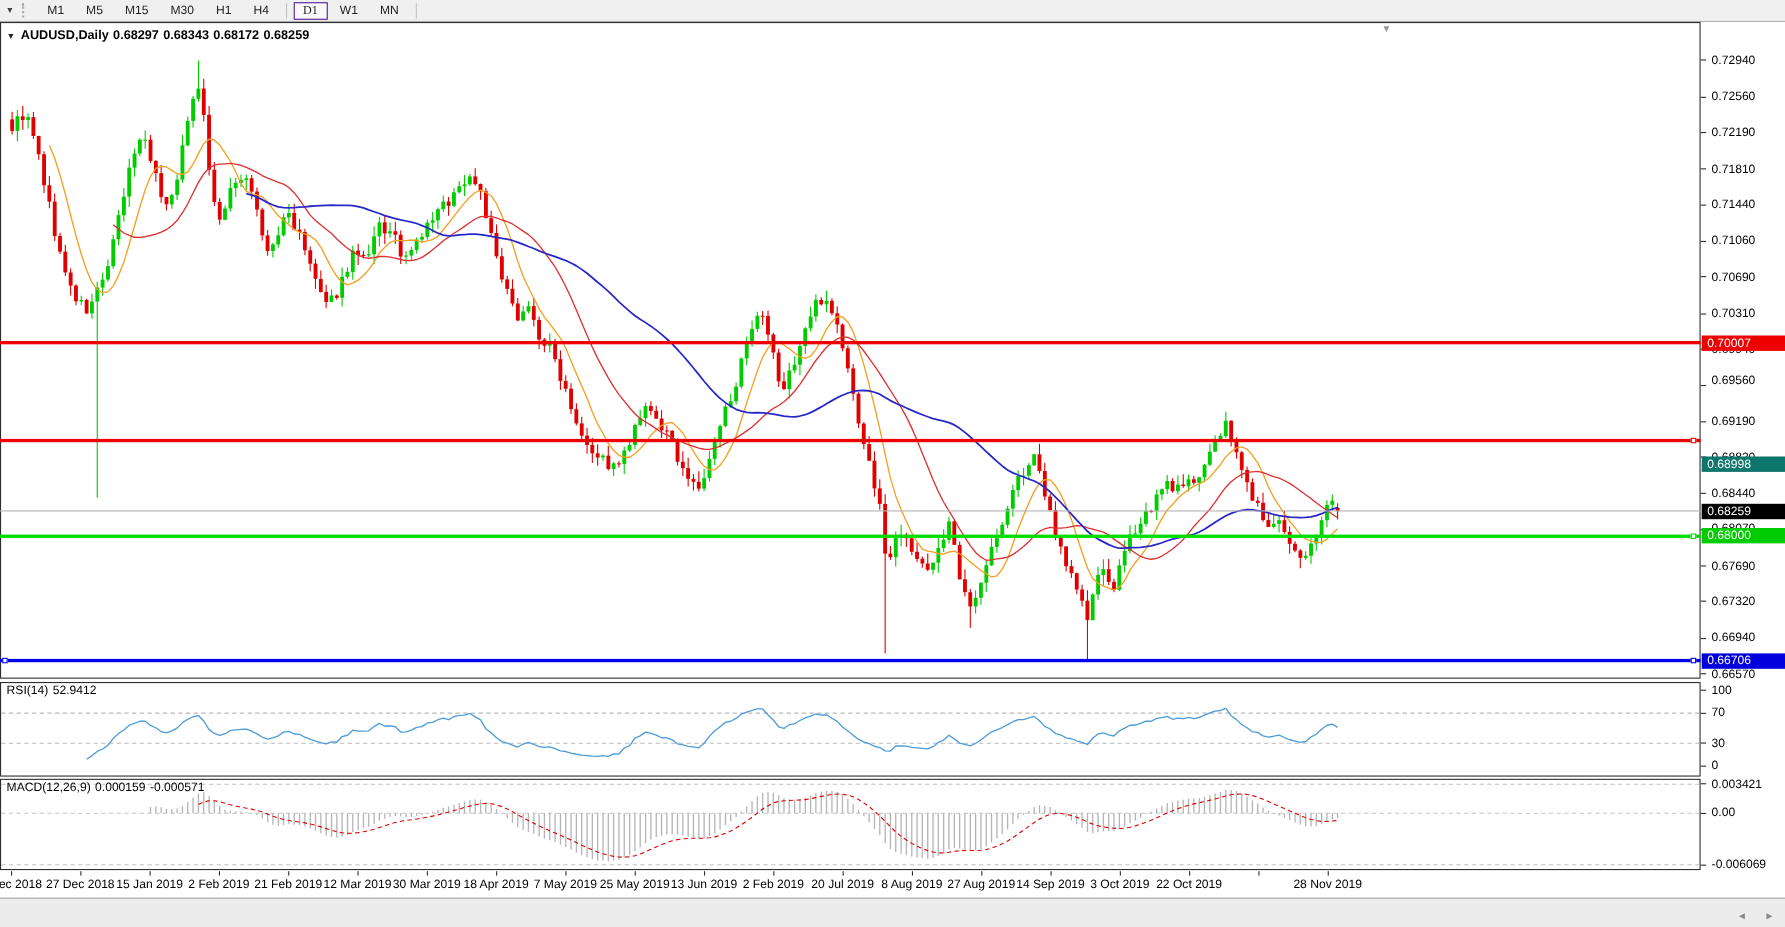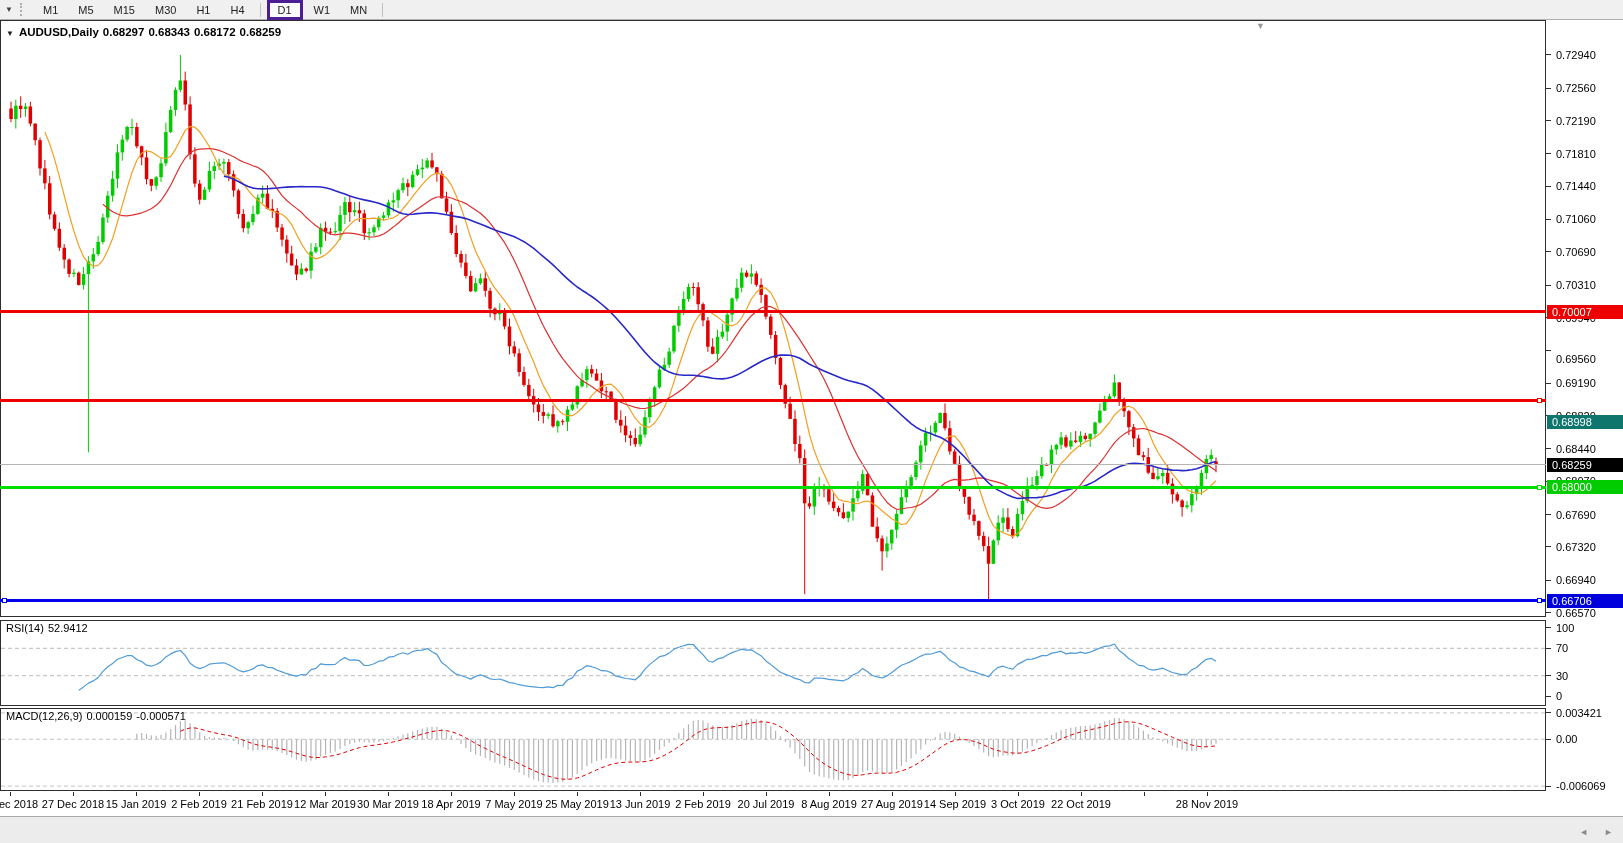--- a/index.html
+++ b/index.html
@@ -4,21 +4,21 @@
 <style>
   html,body{margin:0;padding:0;}
   body{width:1623px;height:843px;position:relative;background:#ffffff;overflow:hidden;
        font-family:"Liberation Sans",sans-serif;-webkit-font-smoothing:none;}
   
   .toolbar{position:absolute;left:0;top:0;width:1623px;height:19px;background:#f0f0f0;
            border-bottom:1px solid #b0b0b0;display:flex;align-items:center;z-index:30;}
   .tb-drop{width:18px;text-align:center;font-size:8px;color:#444;cursor:pointer;}
   .tb-grip{width:5px;height:13px;border-left:2px dotted #adadad;margin:0 6px 0 2px;}
   .tb-btn{font-size:11px;color:#222;padding:1px 8px;margin:0 1px;border:1px solid transparent;cursor:pointer;}
-  .tb-btn.active{background:#fafafa;border:3px solid #4c1d95;}
+  .tb-btn.active{background:#fafafa;border:1px solid #4c1d95;font-family:Liberation Serif, serif;}
   .tb-sep{width:1px;height:14px;background:#c2c2c2;margin:0 5px;}
   
   .panel{position:absolute;left:0;background:#fff;border:1px solid #2e2e2e;}
   #panel-main{top:20px;width:1544px;height:595px;}
   #panel-rsi{top:620px;width:1544px;height:84px;}
   #panel-macd{top:708px;width:1544px;height:81px;}
   .panel svg{display:block;}
   
   .chart-title{position:absolute;left:6px;top:26px;z-index:25;font-size:11.5px;font-weight:700;color:#000;}
   .chart-title .caret{font-size:8px;margin-right:5px;font-weight:400;color:#222;}
@@ -840,21 +840,21 @@
     <div class="axis-label" style="top: 186.21px;">0.71440</div>
     <div class="axis-tick" style="top: 218.979px;"></div>
     <div class="axis-label" style="top: 219.479px;">0.71060</div>
     <div class="axis-tick" style="top: 251.373px;"></div>
     <div class="axis-label" style="top: 251.873px;">0.70690</div>
     <div class="axis-tick" style="top: 284.643px;"></div>
     <div class="axis-label" style="top: 285.143px;">0.70310</div>
     <div class="axis-tick" style="top: 317.037px;"></div>
     <div class="axis-label" style="top: 317.537px;">0.69940</div>
     <div class="axis-tick" style="top: 350.307px;"></div>
-    <div class="axis-label" style="top: 359px;">0.69560</div>
+    <div class="axis-label" style="top: 346px;">0.69560</div>
     <div class="axis-tick" style="top: 382.701px;"></div>
     <div class="axis-label" style="top: 383.201px;">0.69190</div>
     <div class="axis-tick" style="top: 415.095px;"></div>
     <div class="axis-label" style="top: 415.595px;">0.68820</div>
     <div class="axis-tick" style="top: 448.364px;"></div>
     <div class="axis-label" style="top: 448.864px;">0.68440</div>
     <div class="axis-tick" style="top: 480.758px;"></div>
     <div class="axis-label" style="top: 481.258px;">0.68070</div>
     <div class="axis-tick" style="top: 514.028px;"></div>
     <div class="axis-label" style="top: 514.528px;">0.67690</div>

